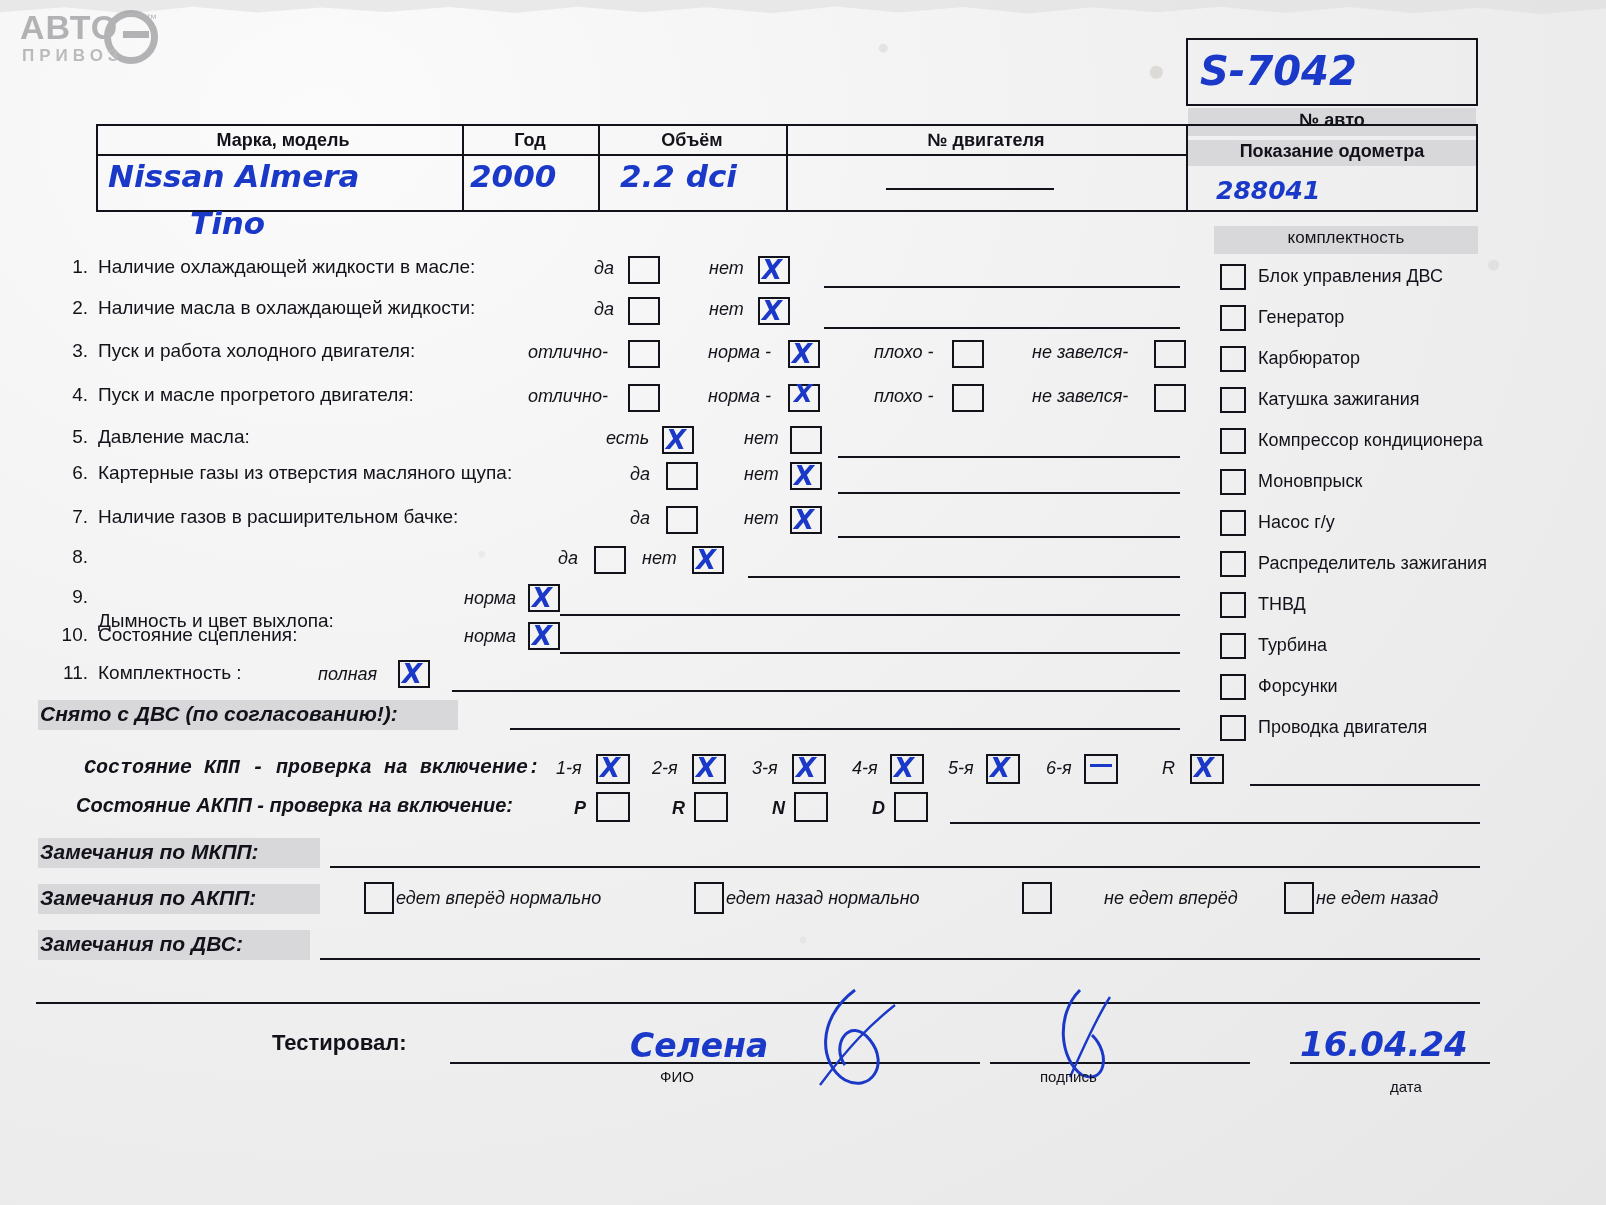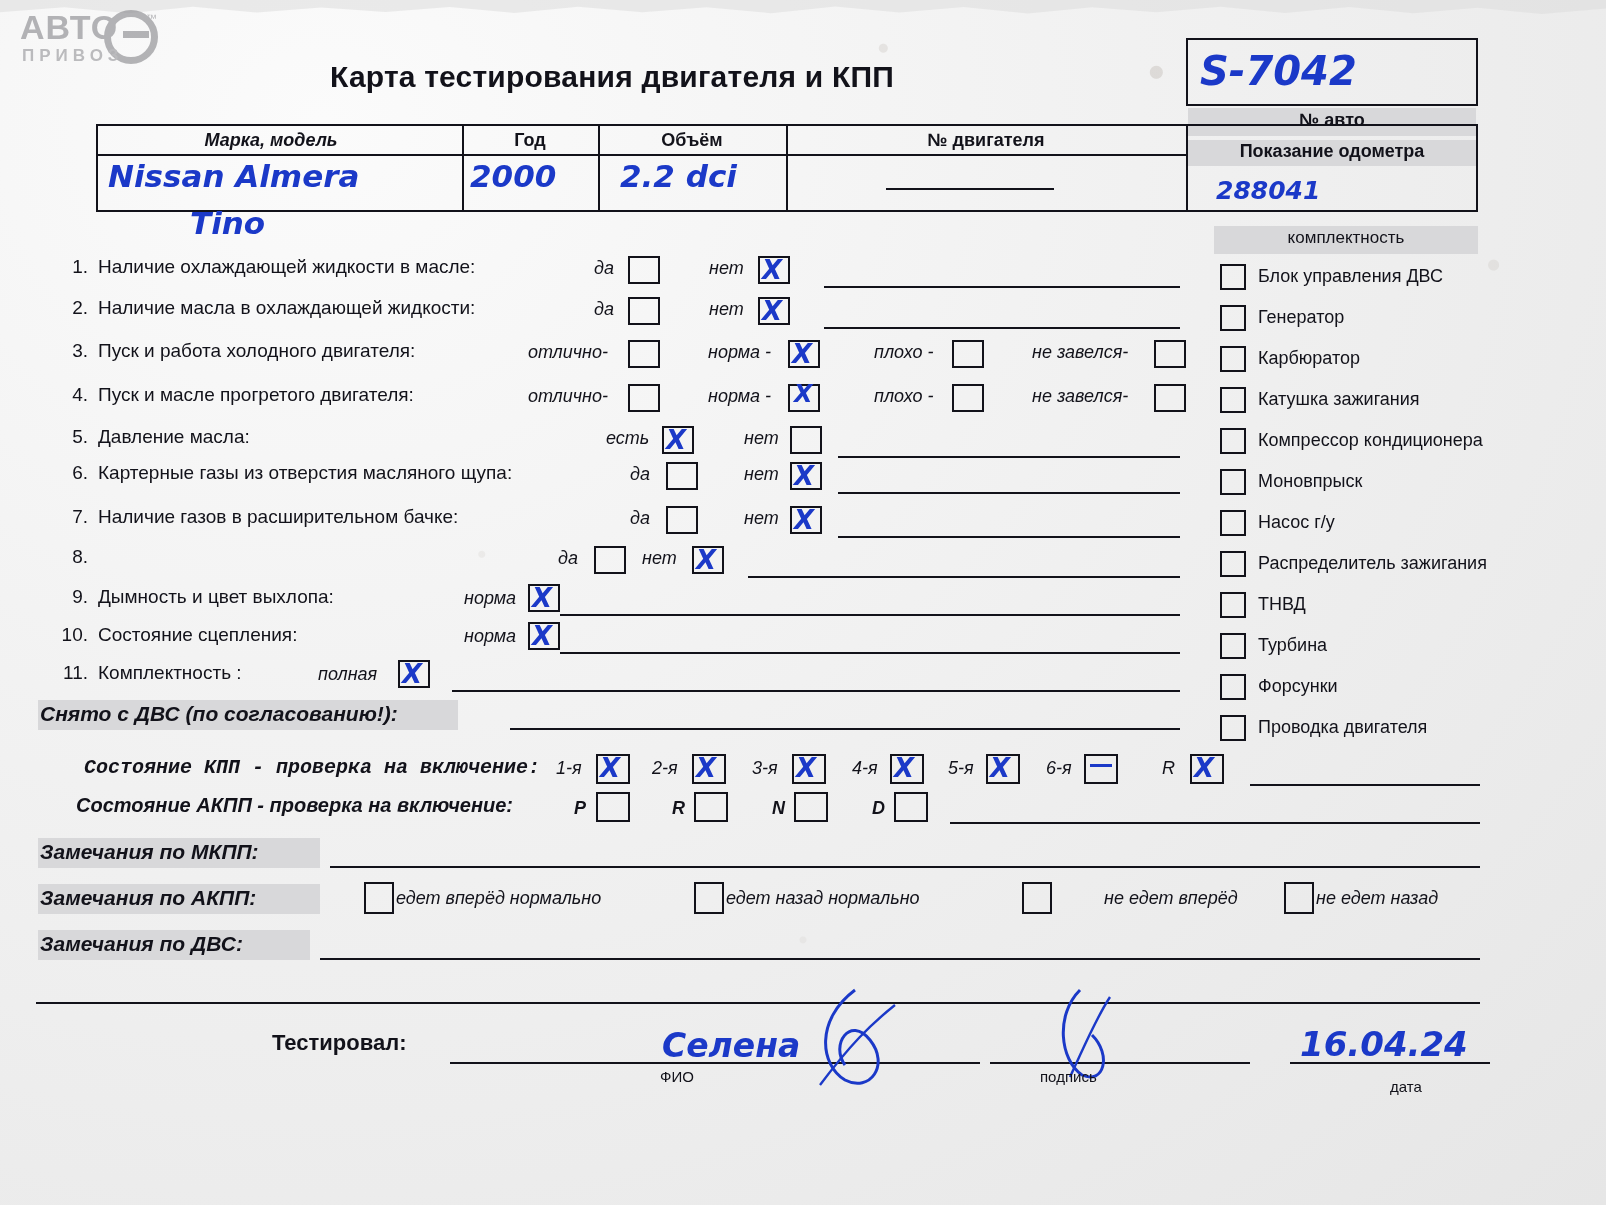--- a/index.html
+++ b/index.html
@@ -116,40 +116,39 @@
 <div class="paper">
   <div class="edge-top"></div>
 
   <div class="logo">
     <div class="l1">АВТО</div>
     <div class="ring"></div>
     <div class="tm">™</div>
     <div class="l2">ПРИВОЗ</div>
   </div>
 
-  <div class="title">Карта тестирования двигателя  и КПП</div>
 
   <div class="tbl" style="left:1186px;top:38px;width:292px;height:68px;"></div>
   <div class="hand" style="position:absolute;left:1200px;top:48px;font-size:40px;">S-7042</div>
   <div class="shade" style="left:1188px;top:108px;width:288px;height:28px;"></div>
   <div class="hdr-label" style="left:1186px;top:110px;width:292px;">№ авто</div>
 
   <div class="tbl" style="left:96px;top:124px;width:1382px;height:88px;"></div>
 
   <div class="cellline" style="left:462px;top:124px;width:2px;height:88px;"></div>
   <div class="cellline" style="left:598px;top:124px;width:2px;height:88px;"></div>
   <div class="cellline" style="left:786px;top:124px;width:2px;height:88px;"></div>
   <div class="cellline" style="left:1186px;top:124px;width:2px;height:88px;"></div>
 
   <div class="cellline" style="left:96px;top:154px;width:1090px;height:2px;"></div>
   <div class="cellline" style="left:1186px;top:154px;width:292px;height:2px;"></div>
 
   <div class="shade" style="left:1188px;top:140px;width:288px;height:26px;"></div>
 
-  <div class="hdr-label" style="left:88px;top:130px;width:366px;font-style:italic;">Марка, модель</div>
+  <div class="hdr-label" style="left:100px;top:130px;width:366px;">Марка, модель</div>
   <div class="hdr-label" style="left:462px;top:130px;width:136px;">Год</div>
   <div class="hdr-label" style="left:598px;top:130px;width:188px;">Объём</div>
   <div class="hdr-label" style="left:786px;top:130px;width:400px;">№ двигателя</div>
   <div class="hdr-label" style="left:1186px;top:141px;width:292px;">Показание одометра</div>
 
   <div class="hand" style="position:absolute;left:108px;top:158px;font-size:31px;">Nissan Almera</div>
   <div class="hand" style="position:absolute;left:190px;top:205px;font-size:31px;">Tino</div>
   <div class="hand" style="position:absolute;left:470px;top:158px;font-size:31px;">2000</div>
   <div class="hand" style="position:absolute;left:620px;top:158px;font-size:31px;">2.2 dci</div>
   <div class="hand" style="position:absolute;left:1216px;top:158px;font-size:31px;"></div>
@@ -227,21 +226,21 @@
 
   <div class="num" style="left:58px;top:546px;width:30px;">8.</div>
   <div class="opt" style="left:558px;top:548px;">да</div>
   <div class="box" style="left:594px;top:546px;width:32px;height:28px;"></div>
   <div class="opt" style="left:642px;top:548px;">нет</div>
   <div class="box" style="left:692px;top:546px;width:32px;height:28px;"></div>
   <div class="xmark" style="left:696px;top:547px;">X</div>
   <div class="line" style="left:748px;top:576px;width:432px;"></div>
 
   <div class="num" style="left:52px;top:586px;width:36px;">9.</div>
-  <div class="rowlabel" style="left:98px;top:586px;text-align:center;">Дымность и цвет выхлопа:</div>
+  <div class="rowlabel" style="left:98px;top:610px;text-align:center;">Дымность и цвет выхлопа:</div>
   <div class="opt" style="left:464px;top:588px;">норма</div>
   <div class="box" style="left:528px;top:584px;width:32px;height:28px;"></div>
   <div class="xmark" style="left:532px;top:585px;">X</div>
   <div class="line" style="left:560px;top:614px;width:620px;"></div>
 
   <div class="num" style="left:52px;top:624px;width:36px;">10.</div>
   <div class="rowlabel" style="left:98px;top:624px;">Состояние сцепления:</div>
   <div class="opt" style="left:464px;top:626px;">норма</div>
   <div class="box" style="left:528px;top:622px;width:32px;height:28px;"></div>
   <div class="xmark" style="left:532px;top:623px;">X</div>
@@ -321,21 +320,21 @@
   <div class="shade" style="left:38px;top:930px;width:272px;height:30px;"></div>
   <div class="sect" style="left:40px;top:932px;">Замечания по ДВС:</div>
   <div class="line" style="left:320px;top:958px;width:1160px;"></div>
   <div class="line" style="left:36px;top:1002px;width:1444px;"></div>
 
   <div class="sect" style="left:272px;top:1030px;font-size:22px;font-style:normal;">Тестировал:</div>
   <div class="line" style="left:450px;top:1062px;width:530px;"></div>
   <div class="line" style="left:990px;top:1062px;width:260px;"></div>
   <div class="line" style="left:1290px;top:1062px;width:200px;"></div>
 
-  <div class="hand" style="position:absolute;left:630px;top:1026px;font-size:33px;margin-left:32px;">Селена</div>
+  <div class="hand" style="position:absolute;left:630px;top:1026px;font-size:33px;">Селена</div>
   <div class="hand" style="position:absolute;left:1300px;top:1024px;font-size:34px;">16.04.24</div>
 
   <svg style="position:absolute;left:800px;top:985px;" width="130" height="110">
     <path d="M55 5 C15 35 20 80 45 95 C70 108 90 80 70 55 C50 30 30 60 45 80" fill="none" stroke="#1b39c8" stroke-width="3"></path>
     <path d="M20 100 C50 60 70 40 95 20" fill="none" stroke="#1b39c8" stroke-width="2.4"></path>
   </svg>
   <svg style="position:absolute;left:1030px;top:985px;" width="110" height="100">
     <path d="M50 5 C25 30 30 75 52 90 C74 100 82 70 62 50" fill="none" stroke="#1b39c8" stroke-width="3"></path>
     <path d="M40 92 C55 60 65 35 80 12" fill="none" stroke="#1b39c8" stroke-width="2.4"></path>
   </svg>

